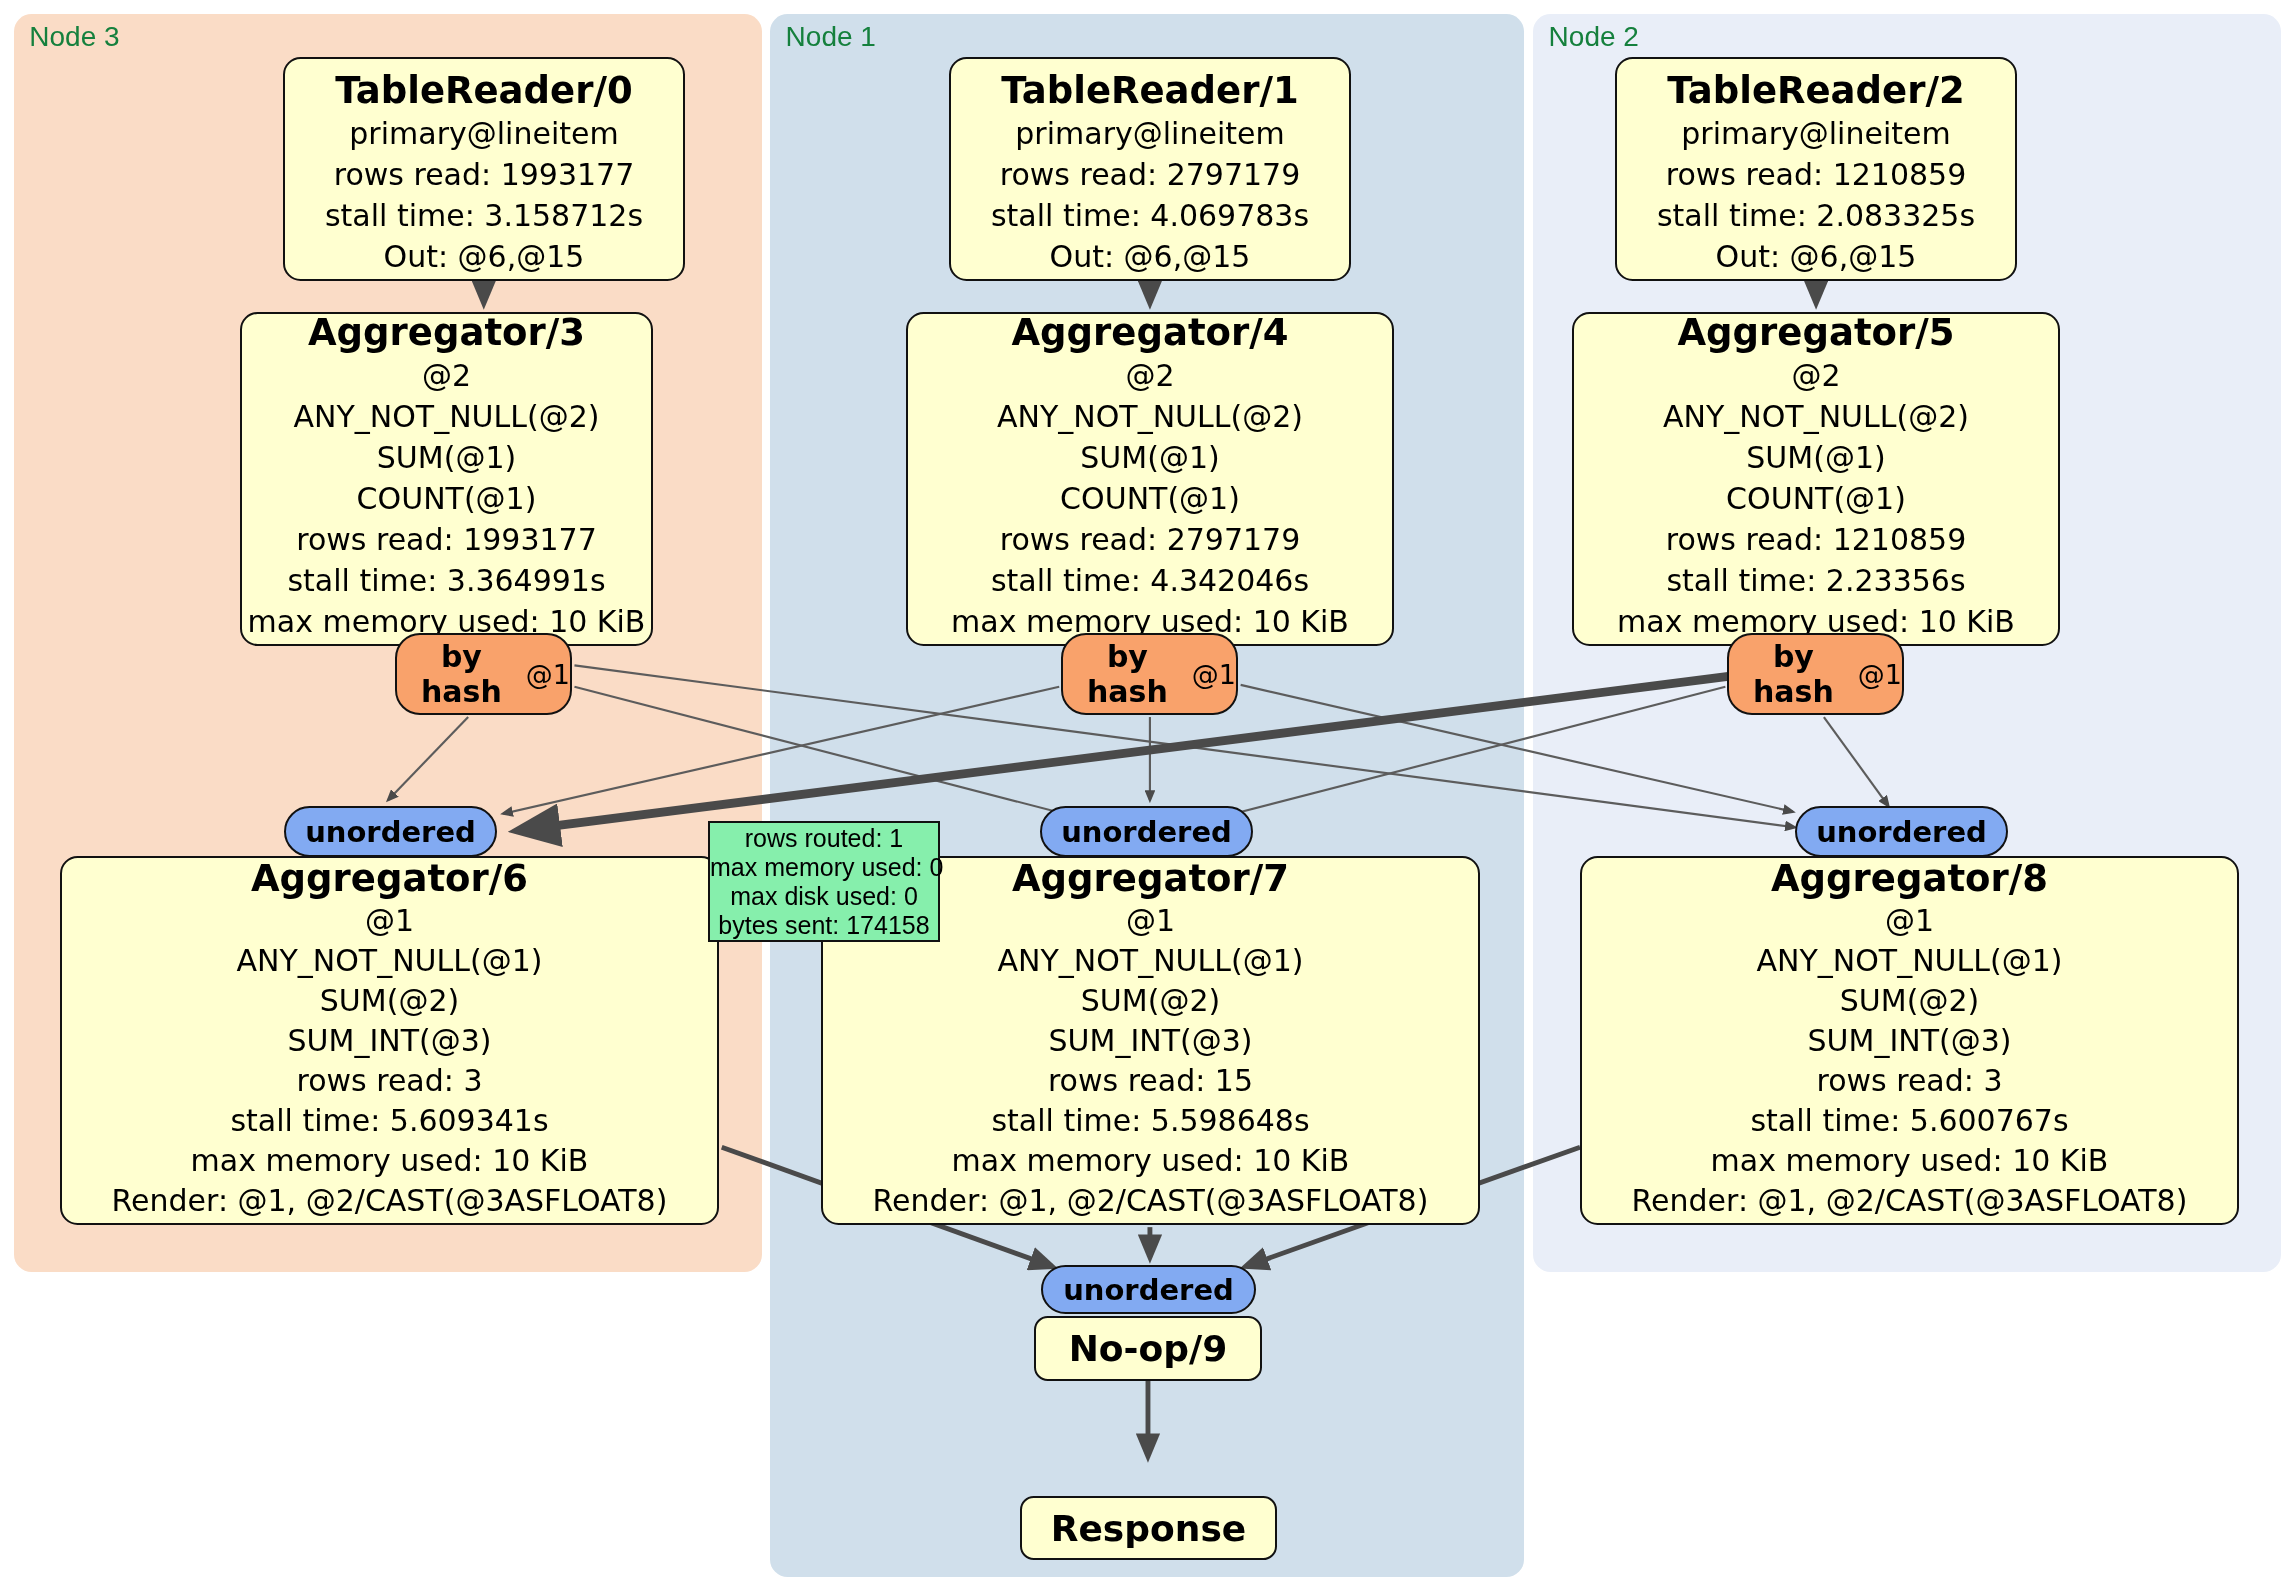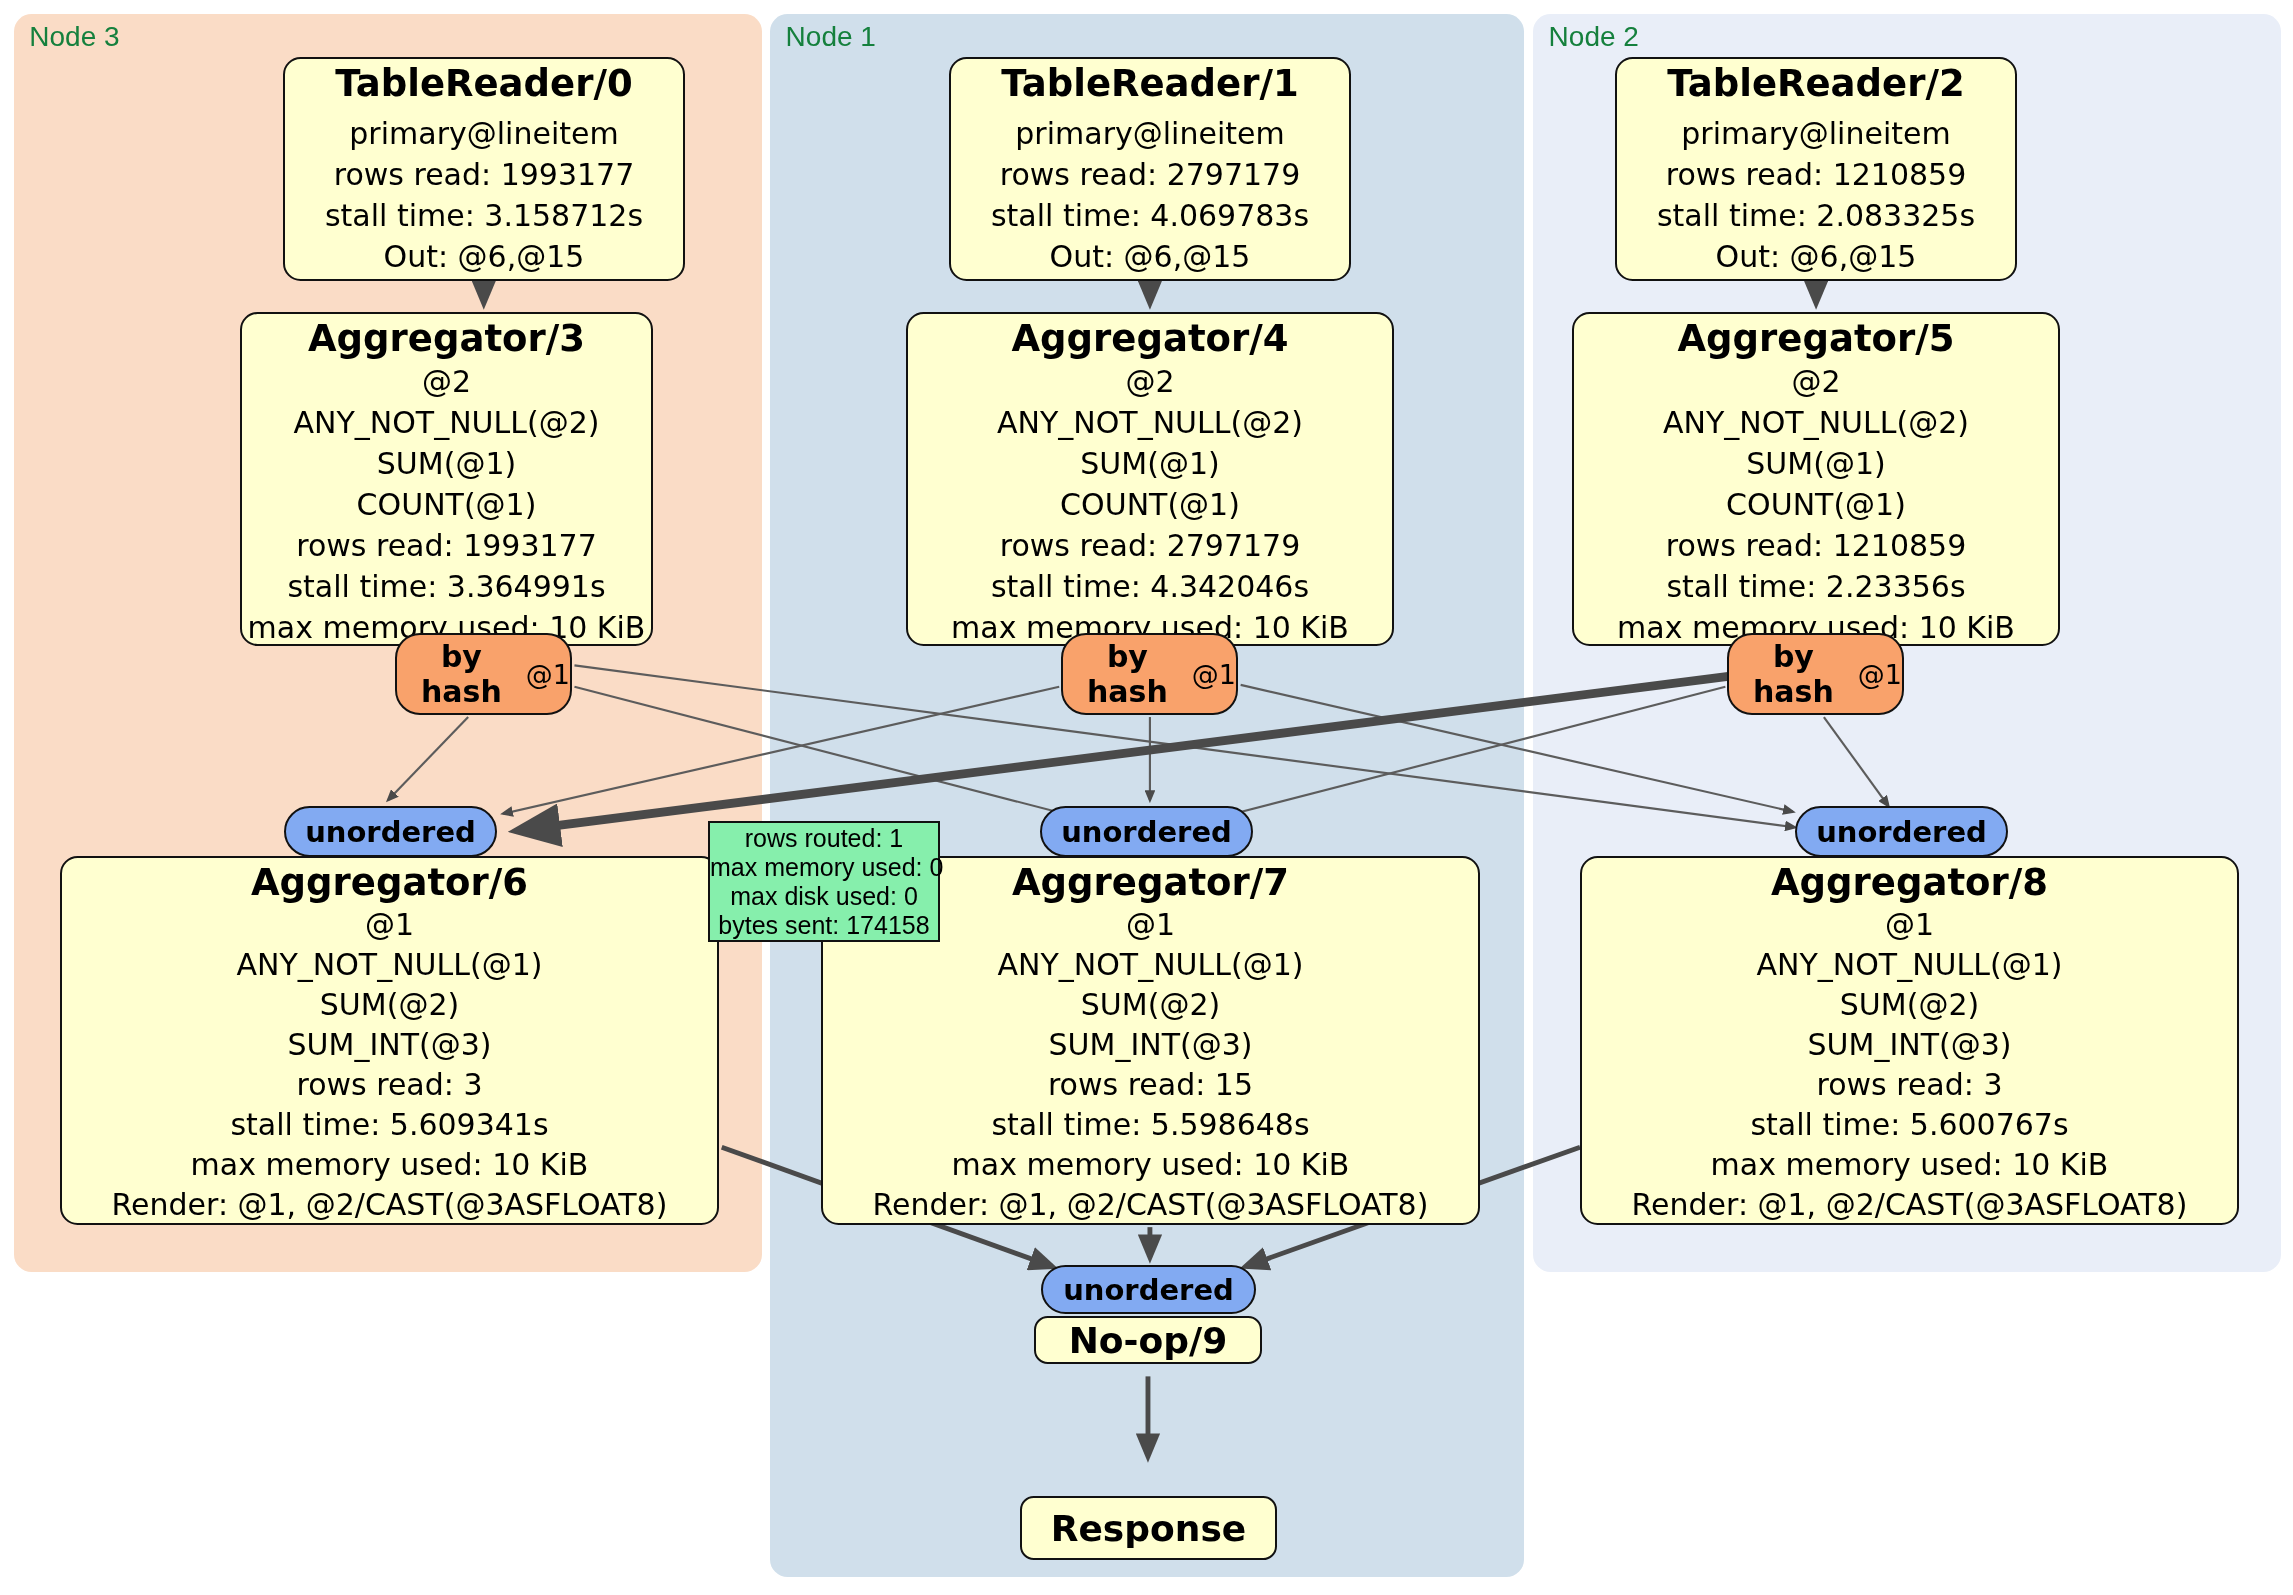--- a/index.html
+++ b/index.html
@@ -9,21 +9,21 @@
   }
   .panel{position:absolute;border-radius:17.6px;z-index:1;}
   .panel-label{
     position:absolute;top:7.8px;left:15.6px;font-size:28px;
     font-family:"Liberation Sans", sans-serif;color:#15803d;
   }
   svg.edges{position:absolute;left:0;top:0;z-index:2;}
   .pbox{
     position:absolute;z-index:3;background:#ffffd0;
     border:2.4px solid #111;border-radius:17.6px;
-    display:flex;flex-direction:column;justify-content:space-between;
+    display:flex;flex-direction:column;justify-content:flex-end;
     text-align:center;box-sizing:border-box;padding:2px 1px;
   }
   .pbox .title{font-weight:bold;font-size:37px;line-height:45px;}
   .pbox .bline{font-size:30px;line-height:41px;white-space:nowrap;}
   .pbox.agg-bottom .bline{line-height:40px;}
   .router{
     position:absolute;z-index:3;background:#f9a26b;border:2.4px solid #111;
     border-radius:25px;display:flex;flex-direction:row;justify-content:center;
     align-items:center;text-align:center;box-sizing:border-box;
   }
@@ -211,17 +211,17 @@
   <div class="tooltip" style="left: 708px; top: 821px; width: 232px; height: 121px; background: #86efac;">
     <div>
         <div class="bline">rows routed: 1</div>
         <div class="bline">max memory used: 0</div>
         <div class="bline">max disk used: 0</div>
         <div class="bline">bytes sent: 174158</div>
       </div>
   </div>
 
   <div class="sync" style="left:1041px;top:1265px;width:215px;height:49px;">unordered</div>
-  <div class="smallbox" style="left:1034px;top:1316px;width:228px;height:48px;">No-op/9</div>
+  <div class="smallbox" style="left:1034px;top:1316px;width:228px;height:65px;">No-op/9</div>
   <div class="smallbox" style="left:1020px;top:1496px;width:257px;height:64px;">Response</div>
 
 </div>
 
 
 </body></html>

